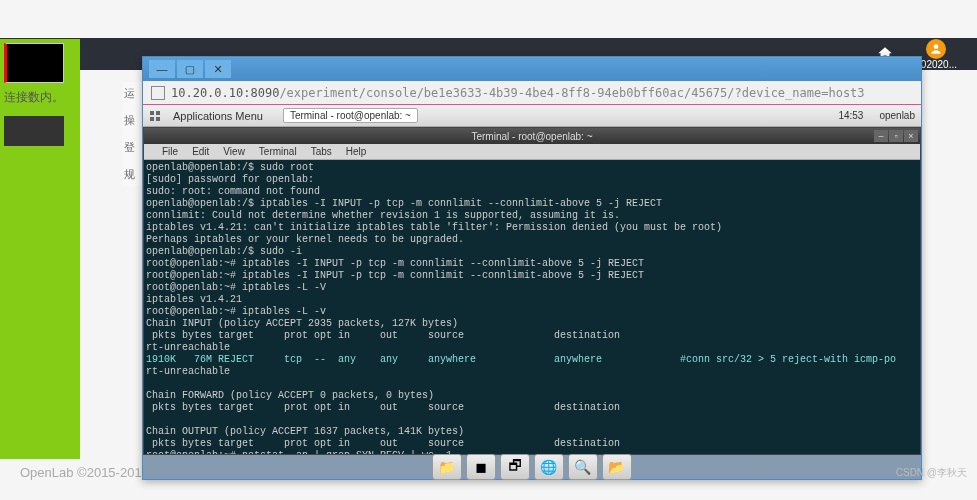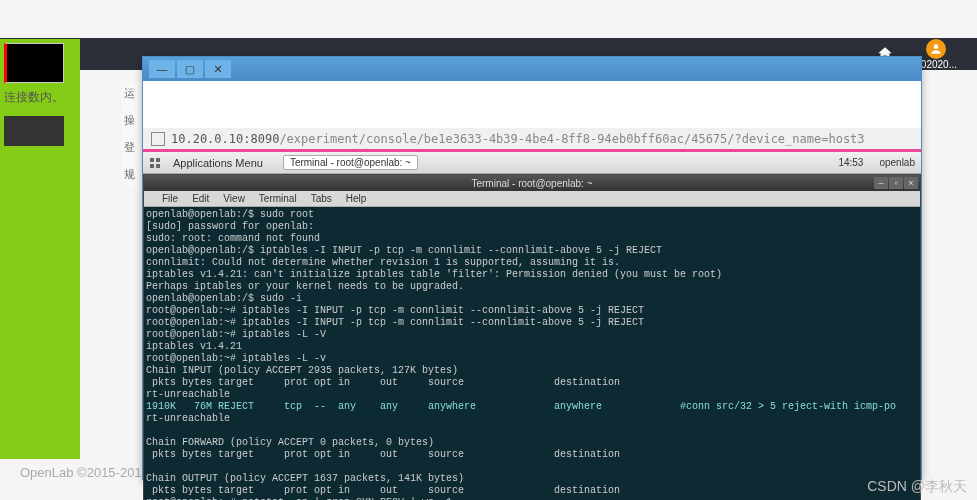--- a/index.html
+++ b/index.html
@@ -24,21 +24,21 @@
   
   .chrome-window { position: absolute; top: 56px; left: 142px; width: 780px; height: 424px; background: #fff; box-shadow: 0 2px 8px rgba(0,0,0,0.3); border: 1px solid #4a8cc7; }
   .chrome-titlebar { background: linear-gradient(#5aa0d8, #4a8cc7); height: 24px; display: flex; align-items: center; padding: 0 6px; color: #fff; font-size: 12px; justify-content: space-between; }
   .chrome-titlebar .title-left { display: flex; align-items: center; gap: 6px; }
   .chrome-titlebar .chrome-icon { width: 14px; height: 14px; background: #dd4b39; border-radius: 50%; border: 2px solid #fc0; }
   .chrome-titlebar .win-controls { display: flex; gap: 2px; }
   .chrome-titlebar .win-btn { width: 26px; height: 18px; background: #6eb3e8; display: flex; align-items: center; justify-content: center; color: #333; font-size: 11px; cursor: pointer; }
   .chrome-titlebar .win-btn.close { background: #6eb3e8; }
 
   
-  .url-bar { height: 24px; background: #f0f0f0; display: flex; align-items: center; padding: 0 8px; border-bottom: 3px solid #ec4899; margin-top: 47px; }
+  .url-bar { height: 24px; background: #f0f0f0; display: flex; align-items: center; padding: 0 8px; border-bottom: 1px solid #ec4899; }
   .url-bar .doc-icon { width: 14px; height: 14px; border: 1px solid #888; margin-right: 6px; flex-shrink: 0; }
   .url-bar .url-text { font-family: monospace; font-size: 12px; color: #333; white-space: nowrap; overflow: hidden; }
   .url-bar .url-host { color: #555; }
   .url-bar .url-port { color: #555; }
   .url-bar .url-path { color: #888; }
 
   
   .side-labels { position: absolute; top: 82px; left: 122px; width: 22px; background: #f8f8f8; font-size: 11px; color: #666; display: flex; flex-direction: column; gap: 12px; padding: 4px 2px; }
   .side-labels span { writing-mode: horizontal-tb; }
 
@@ -57,21 +57,21 @@
   .term-titlebar .tw-btn { width: 14px; height: 12px; background: #666; font-size: 9px; display: flex; align-items: center; justify-content: center; }
   .term-menubar { height: 16px; background: #d8d8d8; display: flex; align-items: center; padding: 0 18px; gap: 14px; font-size: 10px; color: #333; border-bottom: 1px solid #aaa; }
   .term-body { padding: 2px 2px; font-family: "Courier New", monospace; font-size: 10px; line-height: 12px; color: #ccc; white-space: pre; overflow: hidden; height: calc(100% - 32px); }
   .term-body .cyan { color: #8dd; }
 
   
   .gnome-taskbar { position: absolute; bottom: 0; left: 0; right: 0; height: 24px; background: rgba(240,240,240,0.5); display: flex; align-items: center; justify-content: center; gap: 4px; }
   .dock-item { width: 30px; height: 26px; background: linear-gradient(#eee,#ccc); border: 1px solid #999; border-radius: 3px; display: flex; align-items: center; justify-content: center; font-size: 14px; }
 
   
-  .watermark { position: absolute; bottom: 4px; right: 10px; font-size: 14px; color: #bbb; }
+  .watermark { position: absolute; bottom: 20px; right: 10px; font-size: 10px; color: #bbb; }
 </style>
 </head>
 <body>
 
 <div class="top-header">
   <span class="icon">
     <svg viewBox="0 0 24 24" width="18" height="18" fill="#fff">
         <path d="M12 3l9 8h-3v9h-4v-6H10v6H6v-9H3z"></path>
       </svg>
   </span>

